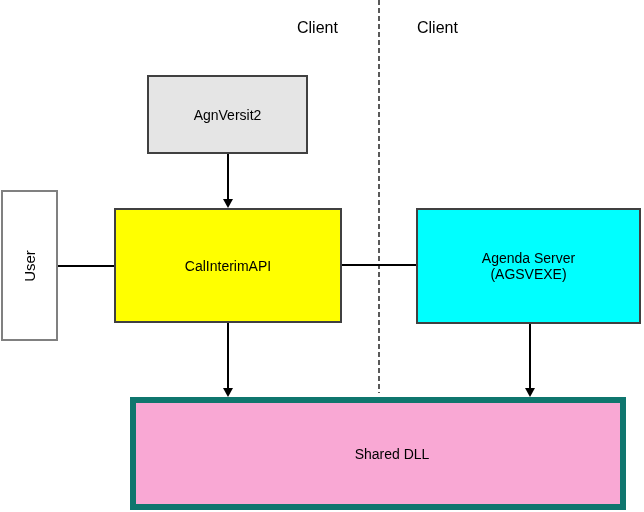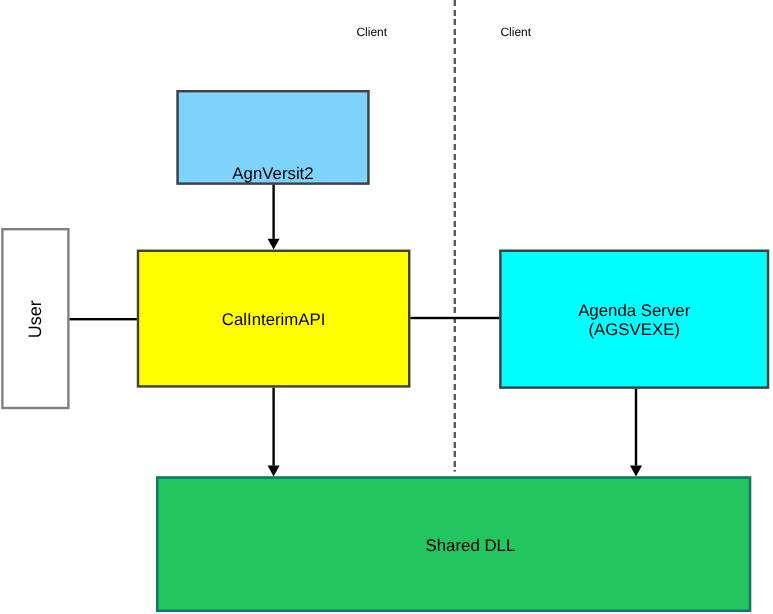--- a/index.html
+++ b/index.html
@@ -12,21 +12,21 @@
     position: relative;
     width: 644px;
     height: 512px;
     background: #ffffff;
     overflow: hidden;
     color: #000000;
   }
   .lane-label {
     position: absolute;
     top: 20px;
-    font-size: 10px;
+    font-size: 16px;
     line-height: 16px;
     color: #000000;
     white-space: nowrap;
   }
   .lane-label.client { left: 297px; }
   .lane-label.server { left: 417px; }
   .divider {
     position: absolute;
     left: 378px;
     top: 0;
@@ -41,38 +41,37 @@
     flex-direction: column;
     align-items: center;
     justify-content: center;
     text-align: center;
     font-size: 14px;
     line-height: 16px;
     color: #000000;
   }
   .node.blue {
     left: 147px; top: 75px; width: 161px; height: 79px;
-    background: #7dd3fc;
+    background: #e5e5e5;
     border: 2px solid #404040;
-    justify-content: flex-end;
   }
   .node.yellow {
     left: 114px; top: 208px; width: 228px; height: 115px;
     background: #ffff00;
     border: 2px solid #404040;
   }
   .node.cyan {
     left: 416px; top: 208px; width: 225px; height: 116px;
     background: #00ffff;
     border: 2px solid #404040;
   }
   .node.green {
     left: 130px; top: 397px; width: 496px; height: 113px;
-    background: #22c55e;
-    border: 2px solid #0f766e;
+    background: #f9a8d4;
+    border: 6px solid #0f766e;
     padding-left: 28px;
   }
   .node.user {
     left: 1px; top: 190px; width: 57px; height: 151px;
     background: #ffffff;
     border: 2px solid #808080;
   }
   .vtext {
     transform: rotate(-90deg);
     white-space: nowrap;

